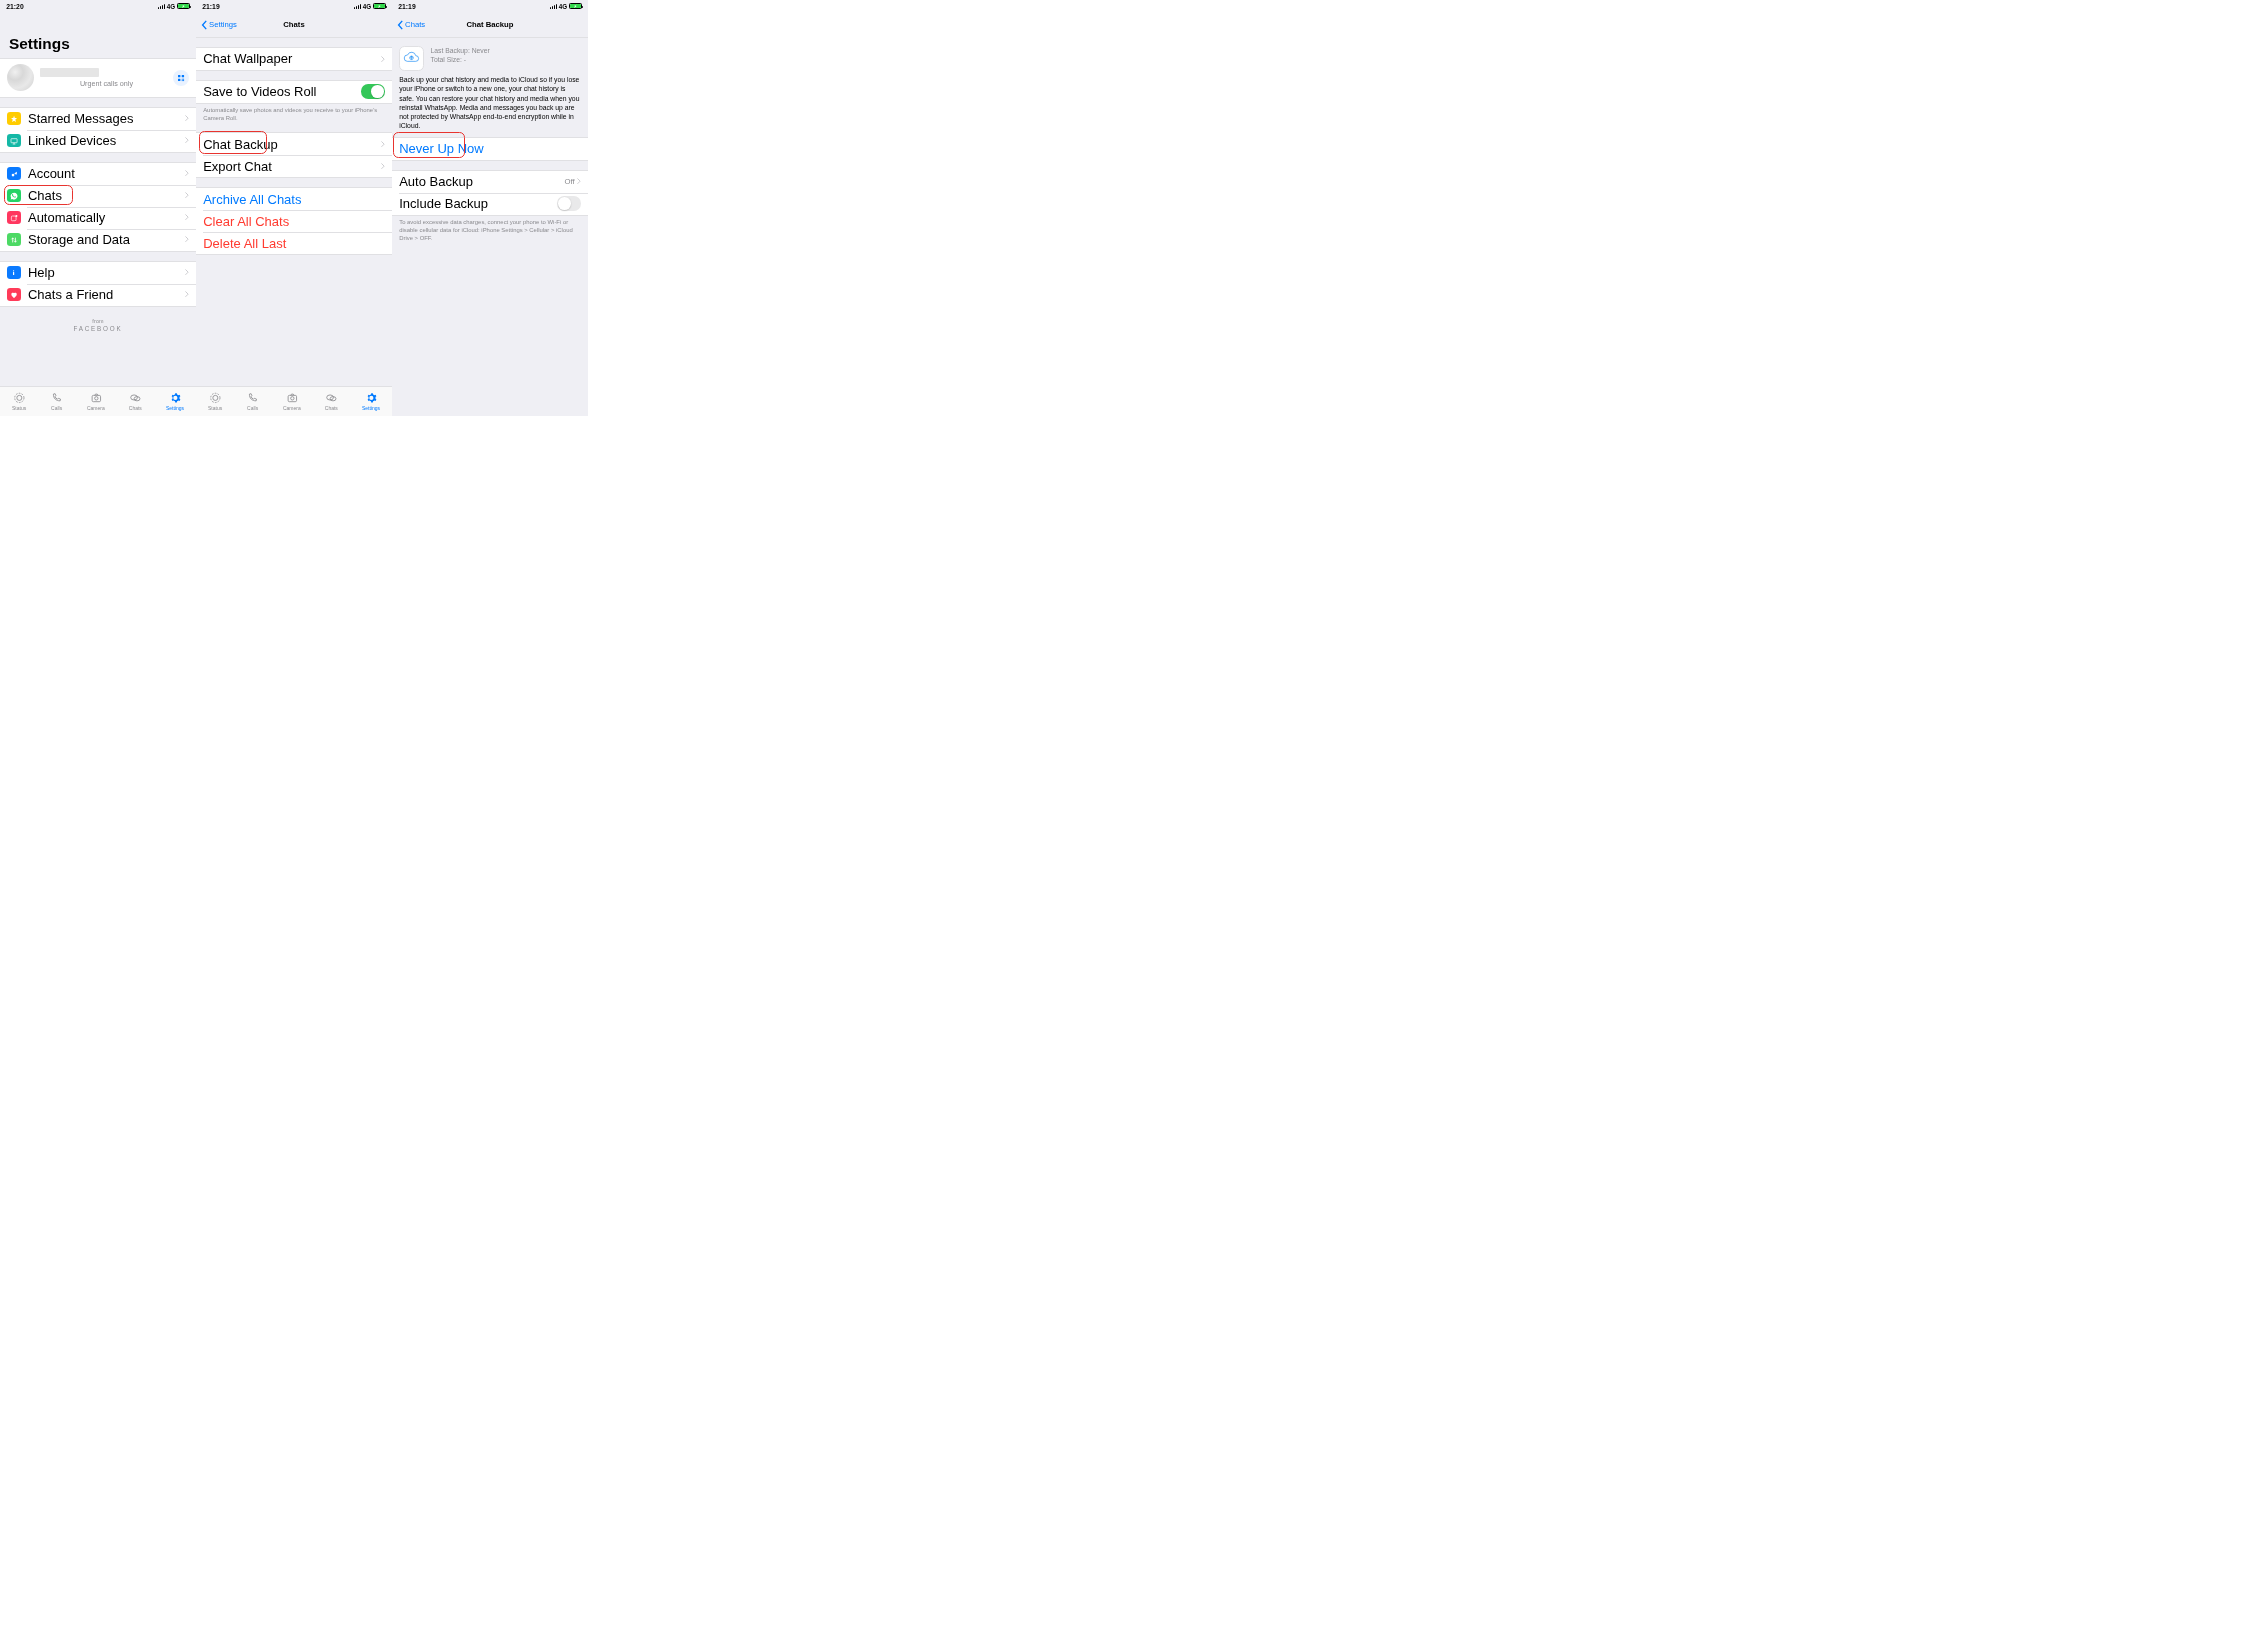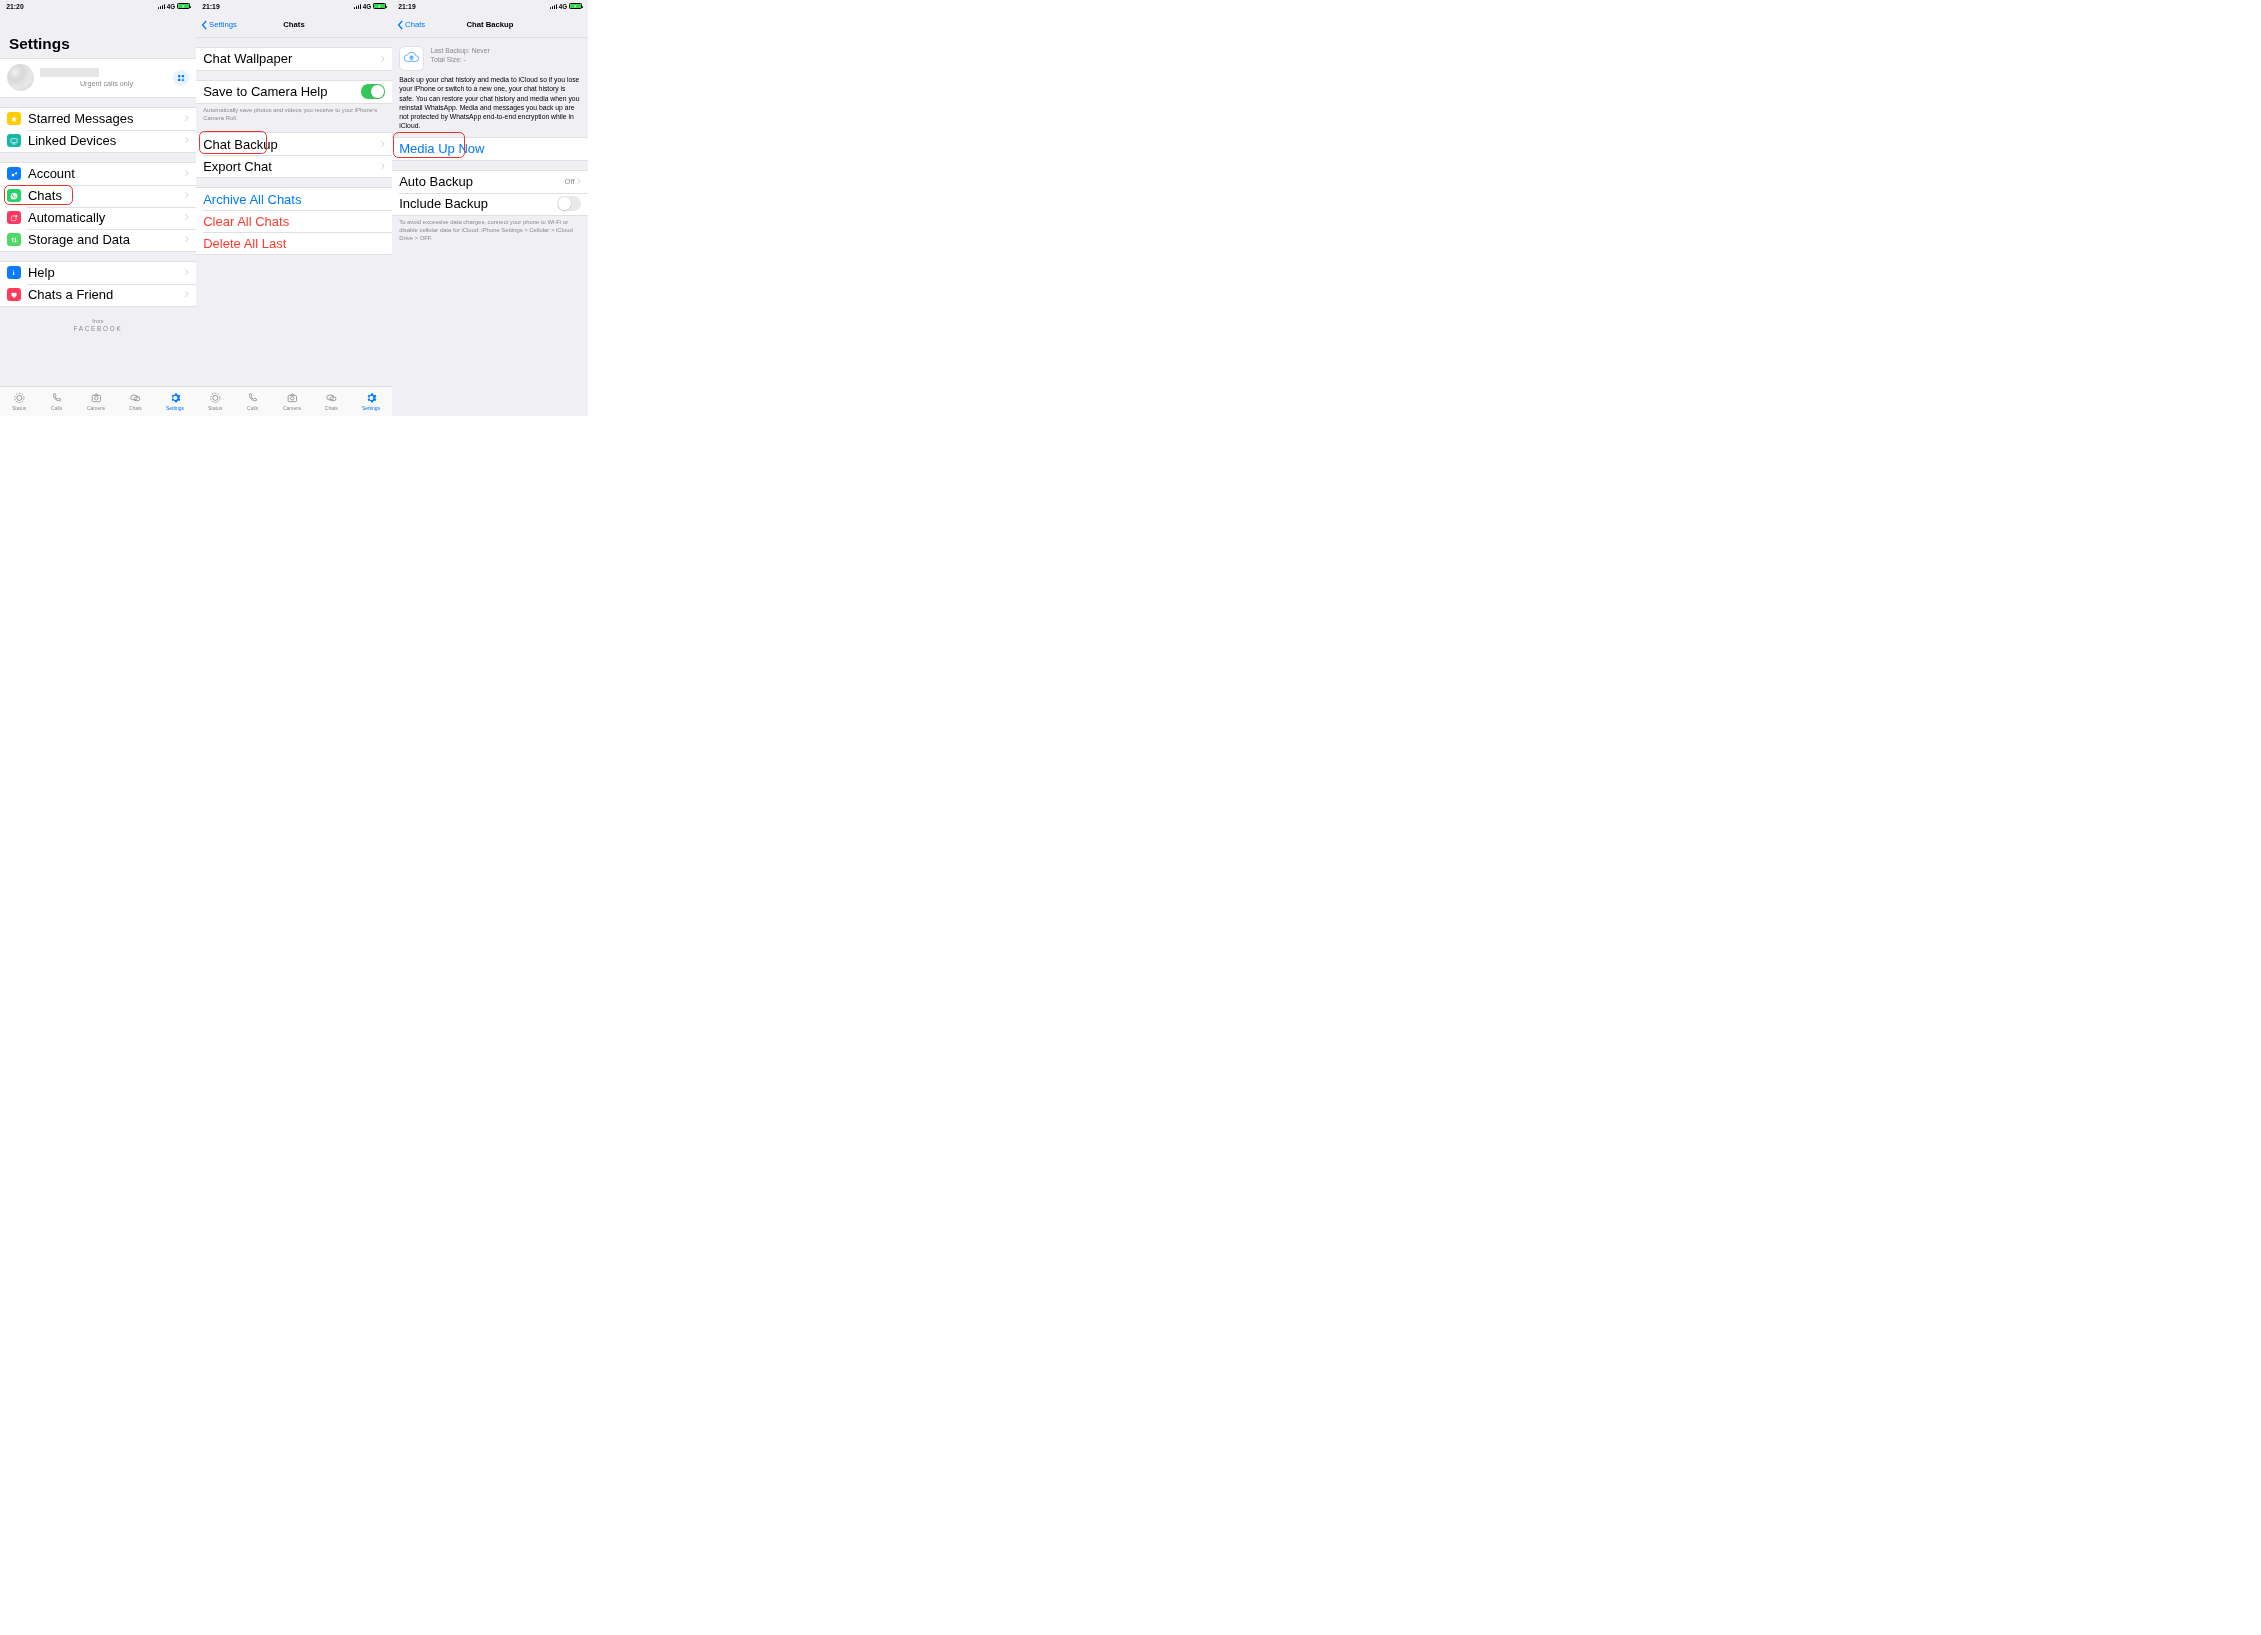--- a/index.html
+++ b/index.html
@@ -339,21 +339,21 @@
       <span class="chevron">
             <svg viewBox="0 0 8 14" fill="none" stroke="currentColor" stroke-width="2">
               <path d="M1 1l6 6-6 6"></path>
             </svg>
           </span>
     </div>
   </div>
 
   <div class="group">
     <div class="cell">
-      <span class="label">Save to Camera Help</span>
+      <span class="label">Save to Videos Roll</span>
       <div class="toggle on">
             <div class="knob"></div>
           </div>
     </div>
   </div>
   <div class="footer-text">Automatically save photos and videos you receive to your iPhone's Camera Roll.</div>
 
   <div class="group" style="position:relative">
     <div class="cell">
       <span class="label">Chat Backup</span>
@@ -465,21 +465,21 @@
       <div><span>Last Backup:</span> <span>Never</span></div>
       <div><span>Total Size:</span> <span>-</span></div>
     </div>
   </div>
 
   <div class="backup-desc">Back up your chat history and media to iCloud so if you lose your iPhone or switch to a new one, your chat history is safe. You can restore your chat history and media when you reinstall WhatsApp. Media and messages you back up are not protected by WhatsApp end-to-end encryption while in iCloud.</div>
 
   <div style="position:relative">
     <div class="group no-top">
       <div class="cell action-blue">
-        <span class="label">Media Up Now</span>
+        <span class="label">Never Up Now</span>
       </div>
     </div>
     <div class="hl" style="left:0.9px;top:-4.5px;width:72px;height:26px;"></div>
   </div>
 
   <div class="group">
     <div class="cell">
       <span class="label">Auto Backup</span>
       <span class="value">Off</span>
       <span class="chevron">

